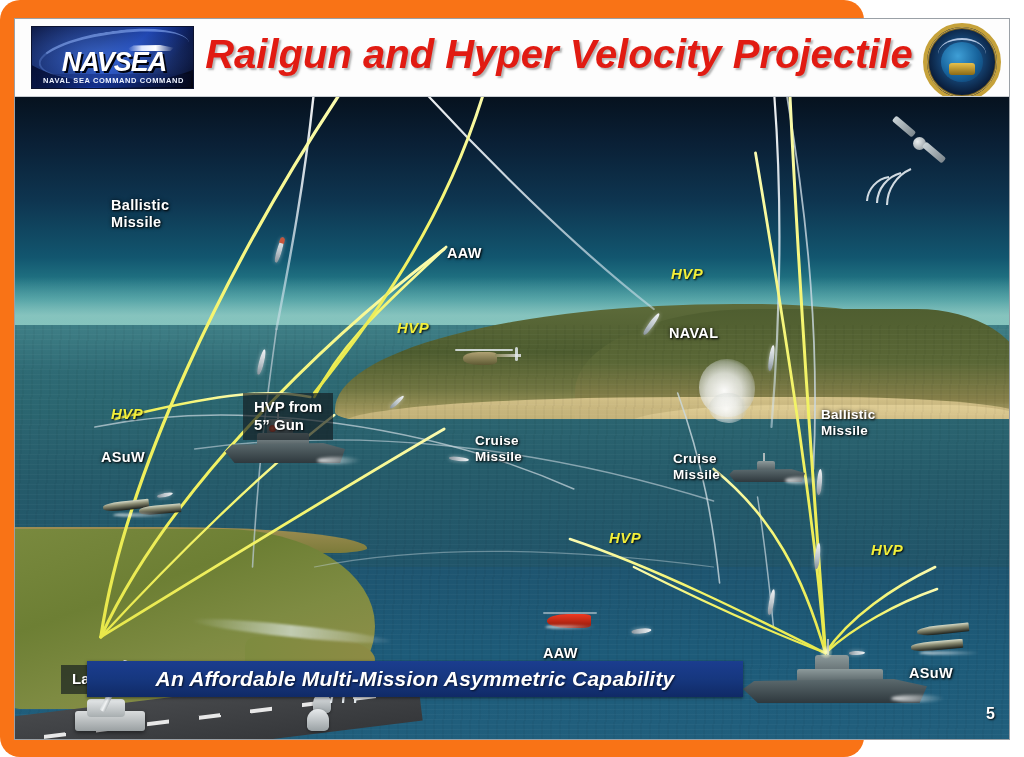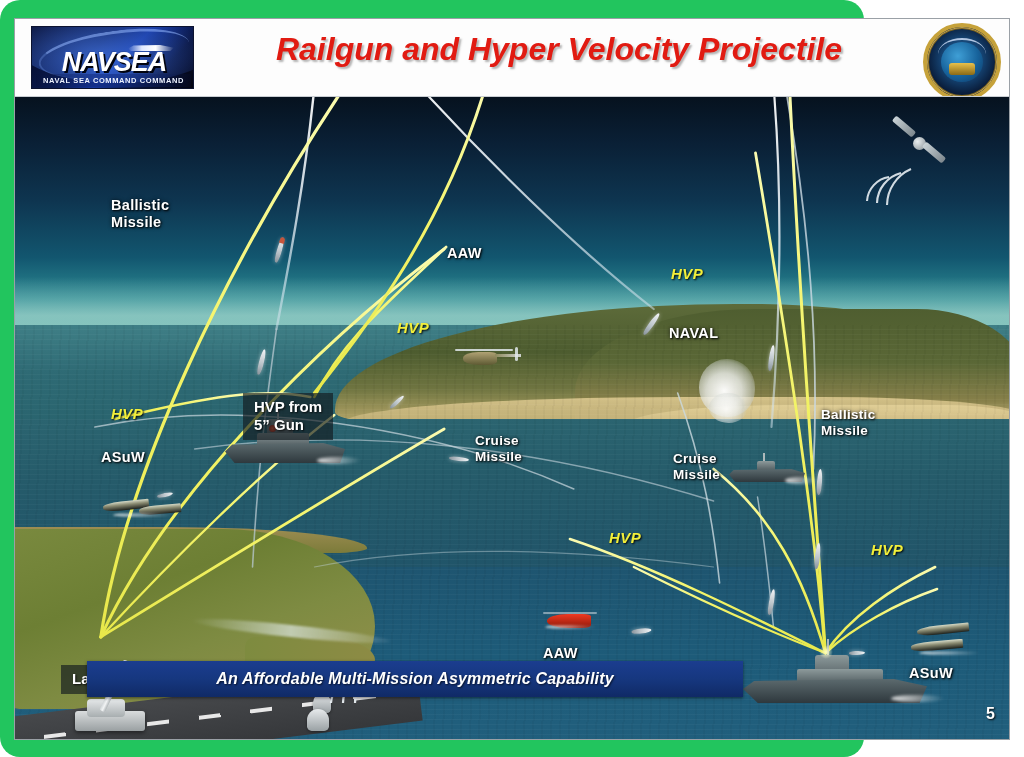--- a/index.html
+++ b/index.html
@@ -1,19 +1,19 @@
 <!DOCTYPE html>
 <html><head>
 <meta charset="utf-8">
 <title>Railgun and Hyper Velocity Projectile</title>
 <style>
   html,body{margin:0;padding:0;background:#ffffff;}
   body{width:1024px;height:757px;overflow:hidden;font-family:"Liberation Sans",sans-serif;}
 
-  #slide{position:relative;width:864px;height:757px;background:#22c55e;border-radius:20px;}
+  #slide{position:relative;width:864px;height:757px;background:#f97316;border-radius:20px;}
 
   
   .slide-frame{position:absolute;left:14px;top:18px;width:996px;height:722px;
       border:1px solid #9aa0a6;box-sizing:border-box;overflow:hidden;background:#0b1b2a;}
 
   
   .header{position:absolute;left:0;top:0;width:100%;height:78px;background:#fdfdfd;
       border-bottom:1px solid #c9ced3;box-sizing:border-box;overflow:hidden;}
   .navsea-logo{position:absolute;left:16px;top:7px;width:163px;height:63px;
       background:linear-gradient(135deg,#04071e 0%,#0a1b52 38%,#1336a0 55%,#081133 78%,#03040f 100%);
@@ -30,21 +30,21 @@
       font-family:"Liberation Sans",sans-serif;font-weight:bold;font-style:italic;
       font-size:27px;letter-spacing:-1px;color:#ffffff;
       text-shadow:2px 2px 0 #02040f, -1px -1px 0 #2a4fa8;line-height:1;}
   .navsea-sub{position:absolute;left:4px;bottom:3px;width:155px;text-align:center;
       font-size:7.5px;font-weight:bold;letter-spacing:.6px;color:#eef3ff;}
   .navsea-subbar{position:absolute;left:4px;bottom:1px;width:155px;height:13px;
       background:linear-gradient(90deg,rgba(6,14,50,.25),rgba(20,45,130,.6),rgba(6,14,50,.25));}
 
   .slide-title{position:absolute;left:186px;top:14px;width:716px;text-align:center;
       font-family:"Liberation Sans",sans-serif;font-weight:bold;font-style:italic;
-      font-size:32px;color:#e11b12;line-height:1.05;
+      font-size:40px;color:#e11b12;line-height:1.05;
       text-shadow:2px 2px 2px rgba(120,120,120,.55);white-space:nowrap;}
 
   .nw-emblem{position:absolute;right:8px;top:4px;width:70px;height:70px;border-radius:50%;
       background:radial-gradient(circle at 50% 46%,#2a6ea8 0%,#14406e 42%,#0a1e3c 66%,#0b1326 100%);
       border:4px solid #c6a23a;box-shadow:0 0 0 2px #7d6420 inset;overflow:hidden;}
   .nw-globe{position:absolute;left:14px;top:15px;width:42px;height:40px;border-radius:50%;
       background:radial-gradient(circle at 40% 35%,#3f9fd6,#17639c 55%,#0d3560 100%);}
   .nw-arc{position:absolute;left:11px;top:11px;width:48px;height:30px;border-radius:50%;
       border-top:2px solid rgba(215,230,255,.8);}
   .nw-gold{position:absolute;left:22px;top:36px;width:26px;height:12px;border-radius:3px;
@@ -160,21 +160,21 @@
       text-shadow:1px 1px 2px rgba(0,0,0,.95);}
   .callout{position:absolute;background:rgba(18,26,30,.66);padding:5px 11px 6px 11px;
       color:#ffffff;font-weight:bold;font-size:15px;line-height:1.2;white-space:pre-line;
       text-shadow:1px 1px 2px rgba(0,0,0,.8);}
 
   
   .banner{position:absolute;left:72px;bottom:44px;width:656px;height:36px;
       background:linear-gradient(180deg,#1b3d8f 0%,#16377f 50%,#102a66 100%);
       display:flex;align-items:center;justify-content:center;
       box-shadow:0 1px 3px rgba(0,0,0,.5);}
-  .banner span{color:#ffffff;font-weight:bold;font-style:italic;font-size:16px;letter-spacing:.2px;
+  .banner span{color:#ffffff;font-weight:bold;font-style:italic;font-size:21px;letter-spacing:.2px;
       text-shadow:1px 1px 2px rgba(0,0,0,.65);}
   .distro{position:absolute;left:346px;bottom:22px;color:#ffffff;font-weight:bold;
       font-size:11.5px;letter-spacing:.2px;text-shadow:1px 1px 2px rgba(0,0,0,.9);}
   .distro .norm{font-weight:normal;}
   .pageno{position:absolute;right:14px;bottom:18px;color:#ffffff;font-size:16px;font-weight:bold;
       text-shadow:1px 1px 2px rgba(0,0,0,.9);}
 </style>
 </head>
 <body>
 

